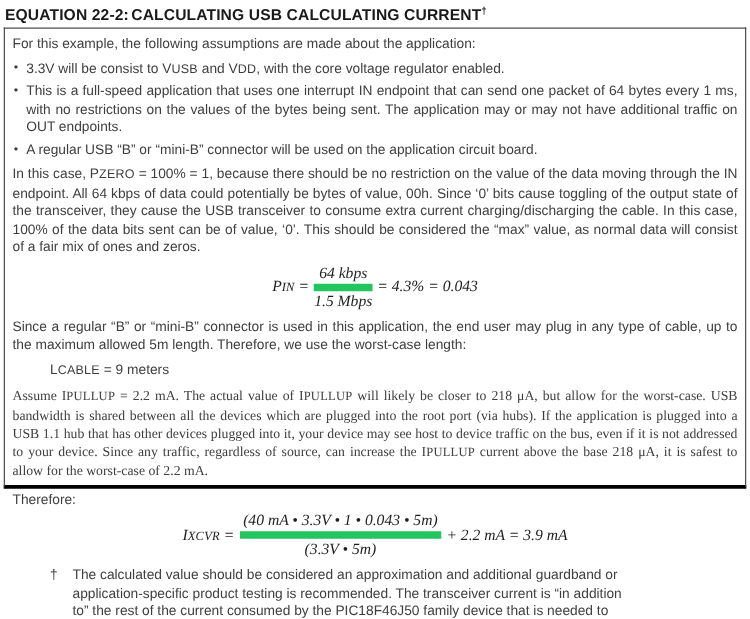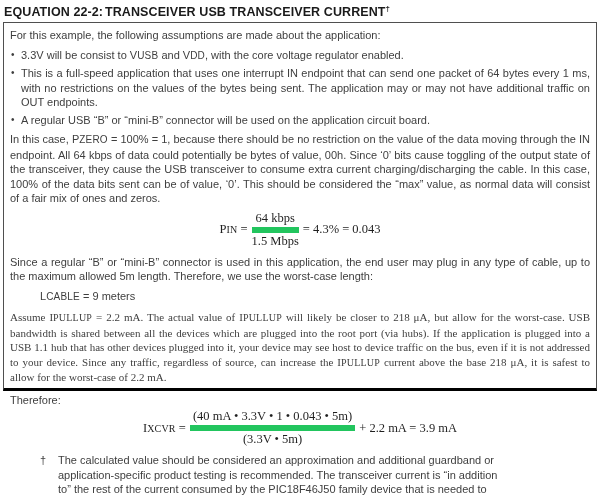--- a/index.html
+++ b/index.html
@@ -38,21 +38,21 @@
   }
 
   .caret {
     display: inline-block; width: 1px; height: 11px;
     background: #3a3a3a; vertical-align: -1px;
   }
 
   
   .eq {
     font-family: "Liberation Serif", serif; font-size: 12.5px; color: #1f1f1f;
-    text-align: center; margin: 2px 0 6px 0;
+    text-align: center; margin: 2px 0 6px 0; font-style: italic;
   }
   .eq .eq-part { display: inline-block; vertical-align: middle; }
   .eq .frac { display: inline-block; vertical-align: middle; text-align: center; margin: 0 4px; }
   .eq .frac .num { display: block; border-bottom: 6px solid #22c55e; padding: 0 3px 1px 3px; }
   .eq .frac .den { display: block; padding-top: 1px; }
 
   .indent-line { margin-left: 30px; margin-bottom: 6px; }
   .mb8 { margin-bottom: 8px; font-family: Liberation Serif, serif; }
   .mb2 { margin-bottom: 2px; }
 
@@ -60,21 +60,21 @@
   .fn-dagger { flex: 0 0 18px; font-size: 11px; line-height: 14.5px; color: #3e3e3e; }
   .fn-text { width: 444px; font-size: 11px; line-height: 14.5px; text-align: left; }
 </style>
 </head>
 <body>
 
 <div class="page">
 
   <div class="title-row">
     <span class="title-label">EQUATION 22-2:</span>
-    <span class="title-text"><span>TRANSCEIVER USB TRANSCEIVER CURRENT</span><sup>†</sup></span>
+    <span class="title-text"><span>CALCULATING USB CALCULATING CURRENT</span><sup>†</sup></span>
   </div>
 
   <div class="doc-box">
 
     <p>For this example, the following assumptions are made about the application:</p>
 
     <ul class="assumptions">
       <li>
         <span class="bullet">•</span><span><span>3.3V will be consist to V</span><span class="sc">USB</span><span> and V</span><span class="sc">DD</span><span>, with the core voltage regulator enabled.</span></span>
       </li>

